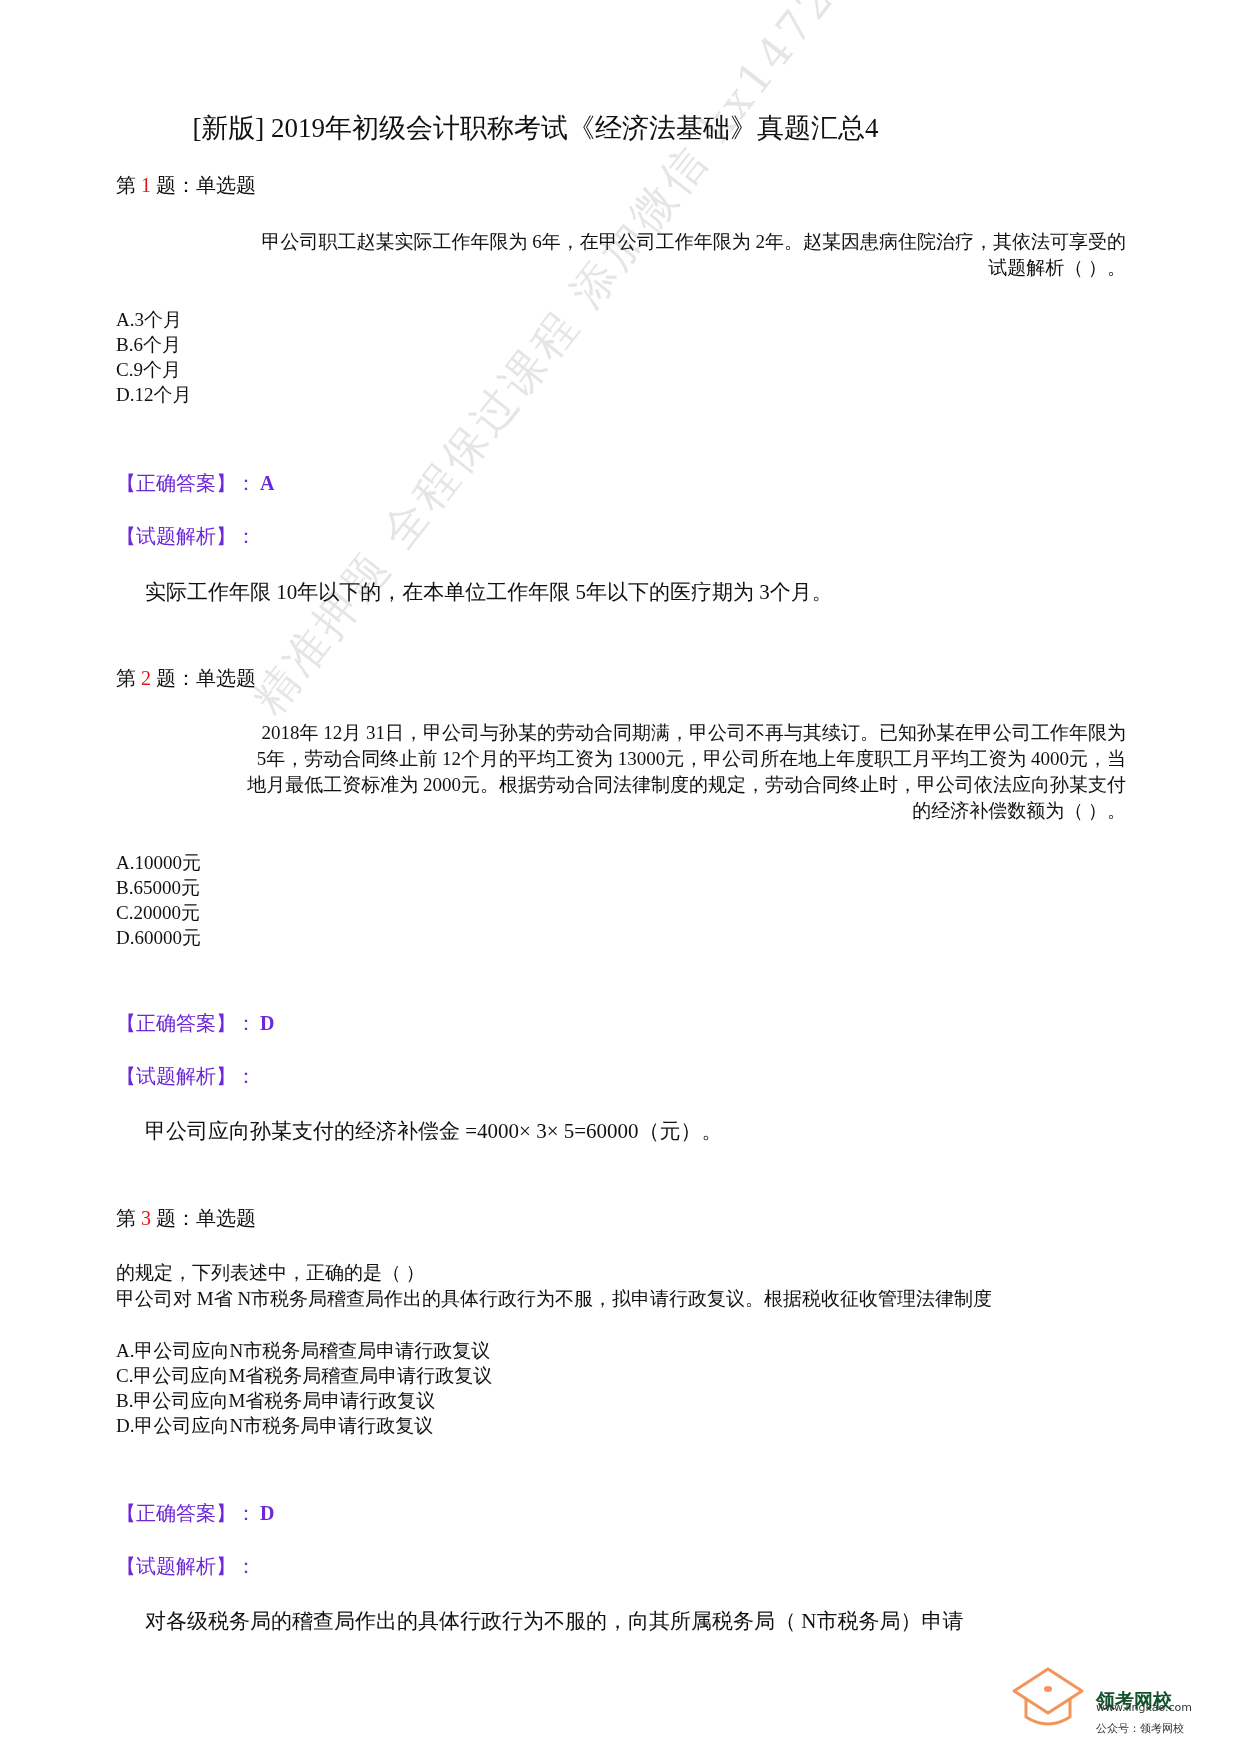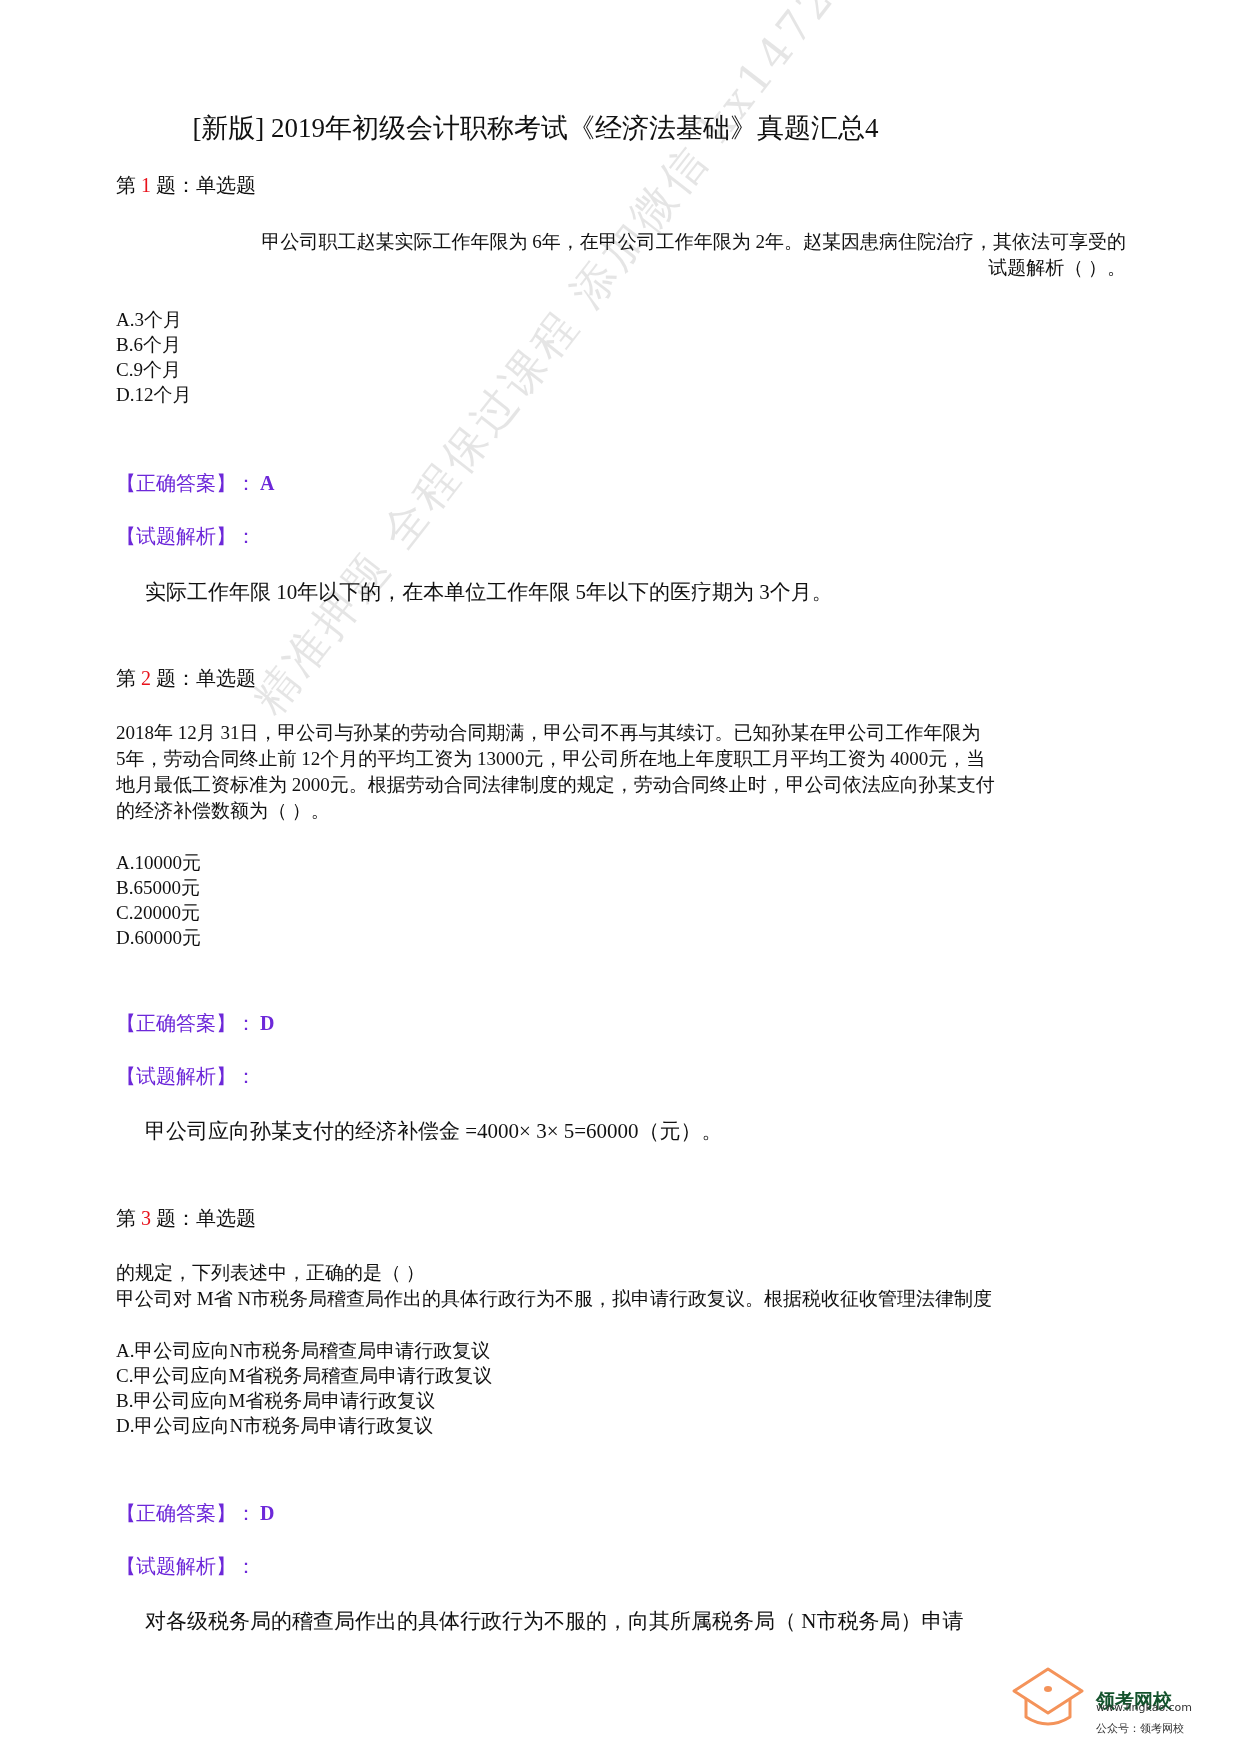--- a/index.html
+++ b/index.html
@@ -105,21 +105,21 @@
     <span>【正确答案】：</span><span class="val">A</span>
   </div>
   <div class="abs ans" style="top:523px;">【试题解析】：</div>
   <div class="abs expl" style="top:578px;">实际工作年限 10年以下的，在本单位工作年限 5年以下的医疗期为 3个月。</div>
 
   <div class="abs qhead" style="top:665px;">
     <span>第</span>
     <span class="qnum">2</span>
     <span>题：单选题</span>
   </div>
-  <div class="abs stem" style="top:720px;">
+  <div class="abs stem" style="top:720px;text-align:right;">
     <div>2018年 12月 31日，甲公司与孙某的劳动合同期满，甲公司不再与其续订。已知孙某在甲公司工作年限为</div>
     <div>5年，劳动合同终止前 12个月的平均工资为 13000元，甲公司所在地上年度职工月平均工资为 4000元，当</div>
     <div>地月最低工资标准为 2000元。根据劳动合同法律制度的规定，劳动合同终止时，甲公司依法应向孙某支付</div>
     <div>的经济补偿数额为（ ）。</div>
   </div>
   <div class="abs opts" style="top:850px;">
     <div>A.10000元</div>
     <div>B.65000元</div>
     <div>C.20000元</div>
     <div>D.60000元</div>

